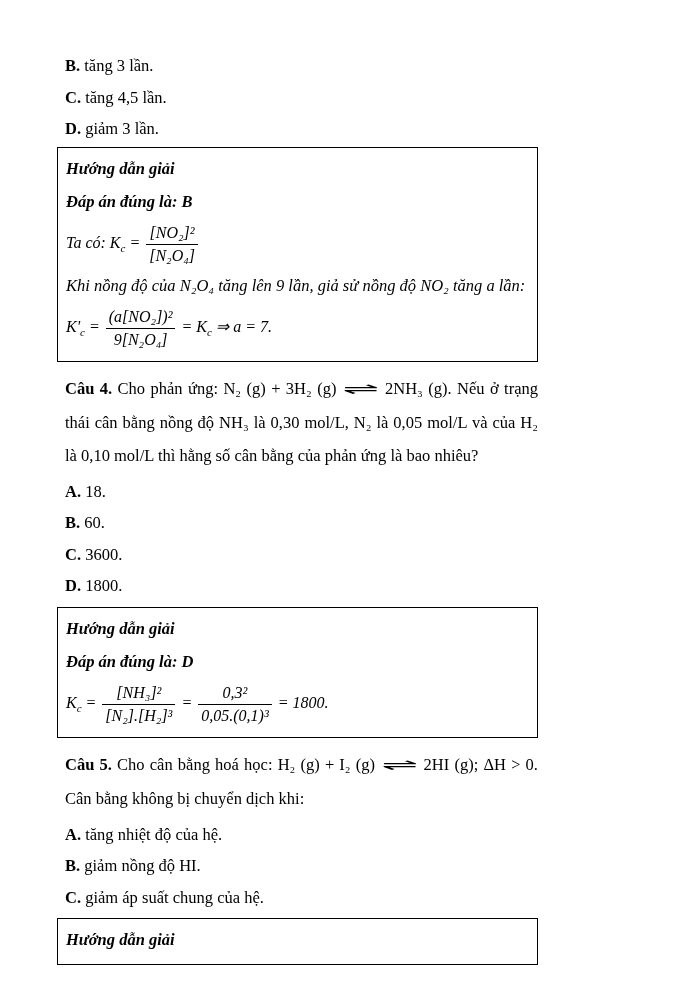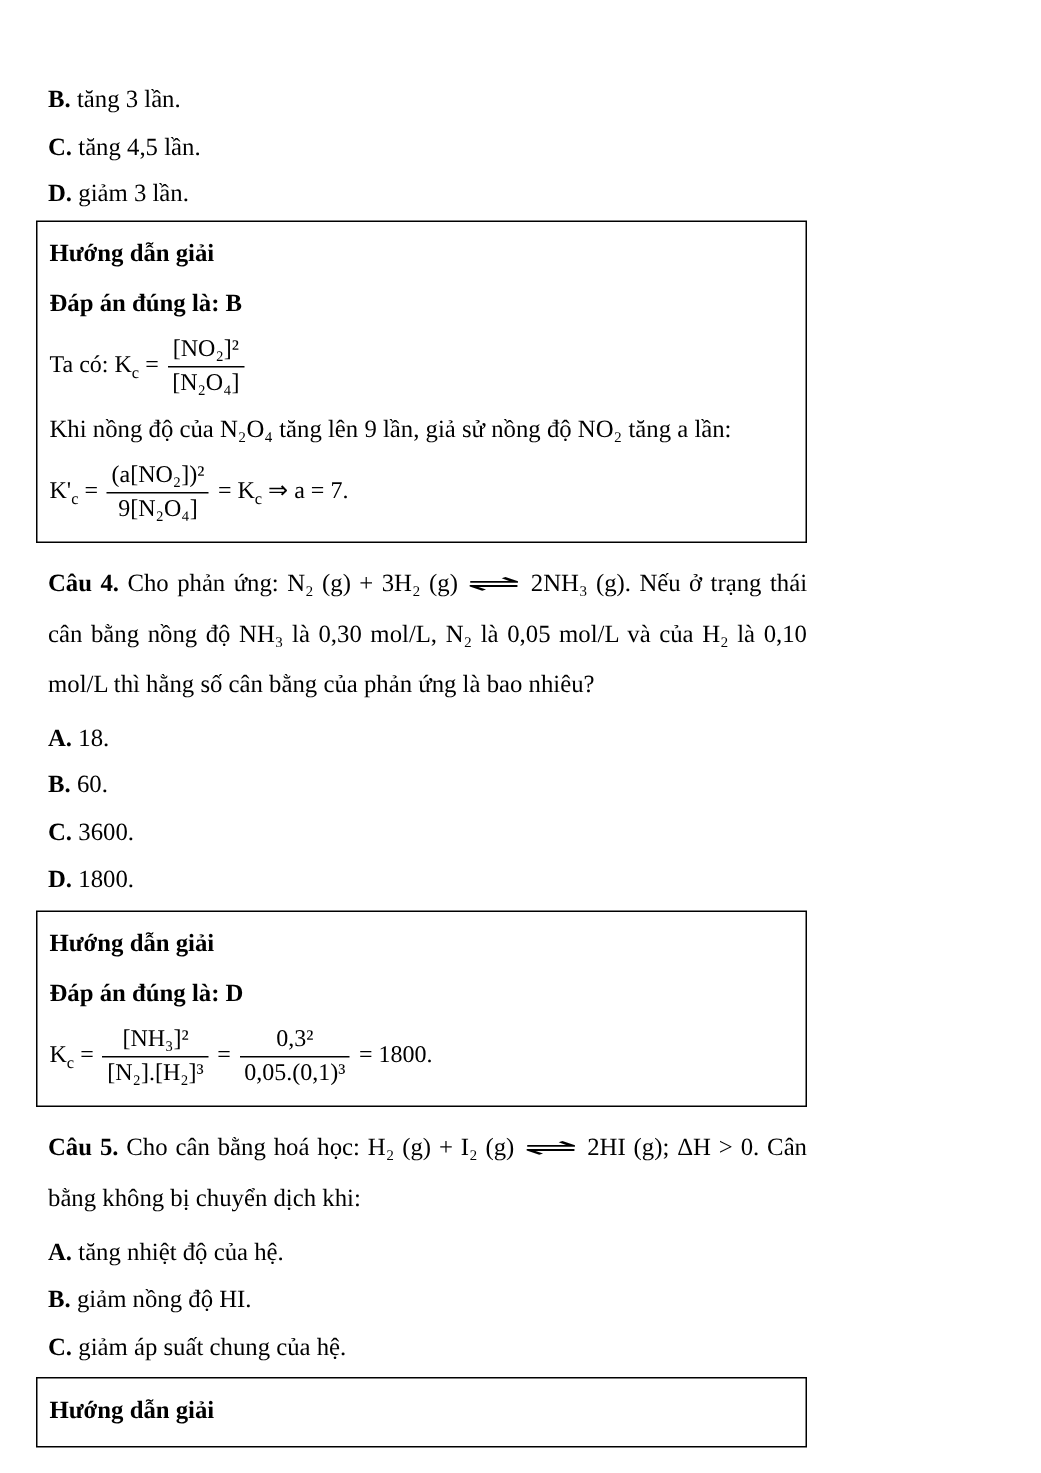--- a/index.html
+++ b/index.html
@@ -1,36 +1,37 @@
 <!DOCTYPE html>
 <html><head>
 <meta charset="utf-8">
 <style>
   html,body { margin:0; padding:0; background:#fff; }
   body {
     width:694px; height:982px;
     font-family:"Liberation Serif", serif;
     color:#000; overflow:hidden;
   }
-  .page { box-sizing:border-box; width:594px; height:982px; padding:50px 56px 0 24px; }
+  .page { box-sizing:border-box; width:594px; height:982px; padding:50px 56px 0 57px; }
   p { margin:0; }
   .opt {
     font-size:16.5px; line-height:31.5px; padding-left:8px;
   }
   .opt b { font-weight:bold; }
   .q {
     font-size:16.5px; line-height:33px; text-align:justify;
     padding-left:8px; margin:10px 0 4px 0;
   }
   .q b { font-weight:bold; }
   .box {
     border:1.5px solid #000;
     padding:7px 10px 9px 8px;
     margin:2px 0 0 0;
     background:#fff;
+    font-style:italic;
   }
   .box-title { font-weight:bold; font-size:16.5px; line-height:24px; margin:2px 0 0 0; }
   .box-answer { font-weight:bold; font-size:16.5px; line-height:24px; margin:9px 0 0 0; }
   .box-text { font-size:16.5px; line-height:24px; margin:8px 0 0 0; }
   .formula { font-size:16px; margin:9px 0 2px 0; white-space:nowrap; }
   .frac {
     display:inline-block; vertical-align:middle;
     text-align:center; line-height:20px; margin:0 2px;
   }
   .frac .num { display:block; border-bottom:1px solid #000; padding:0 3px 1px 3px; }

